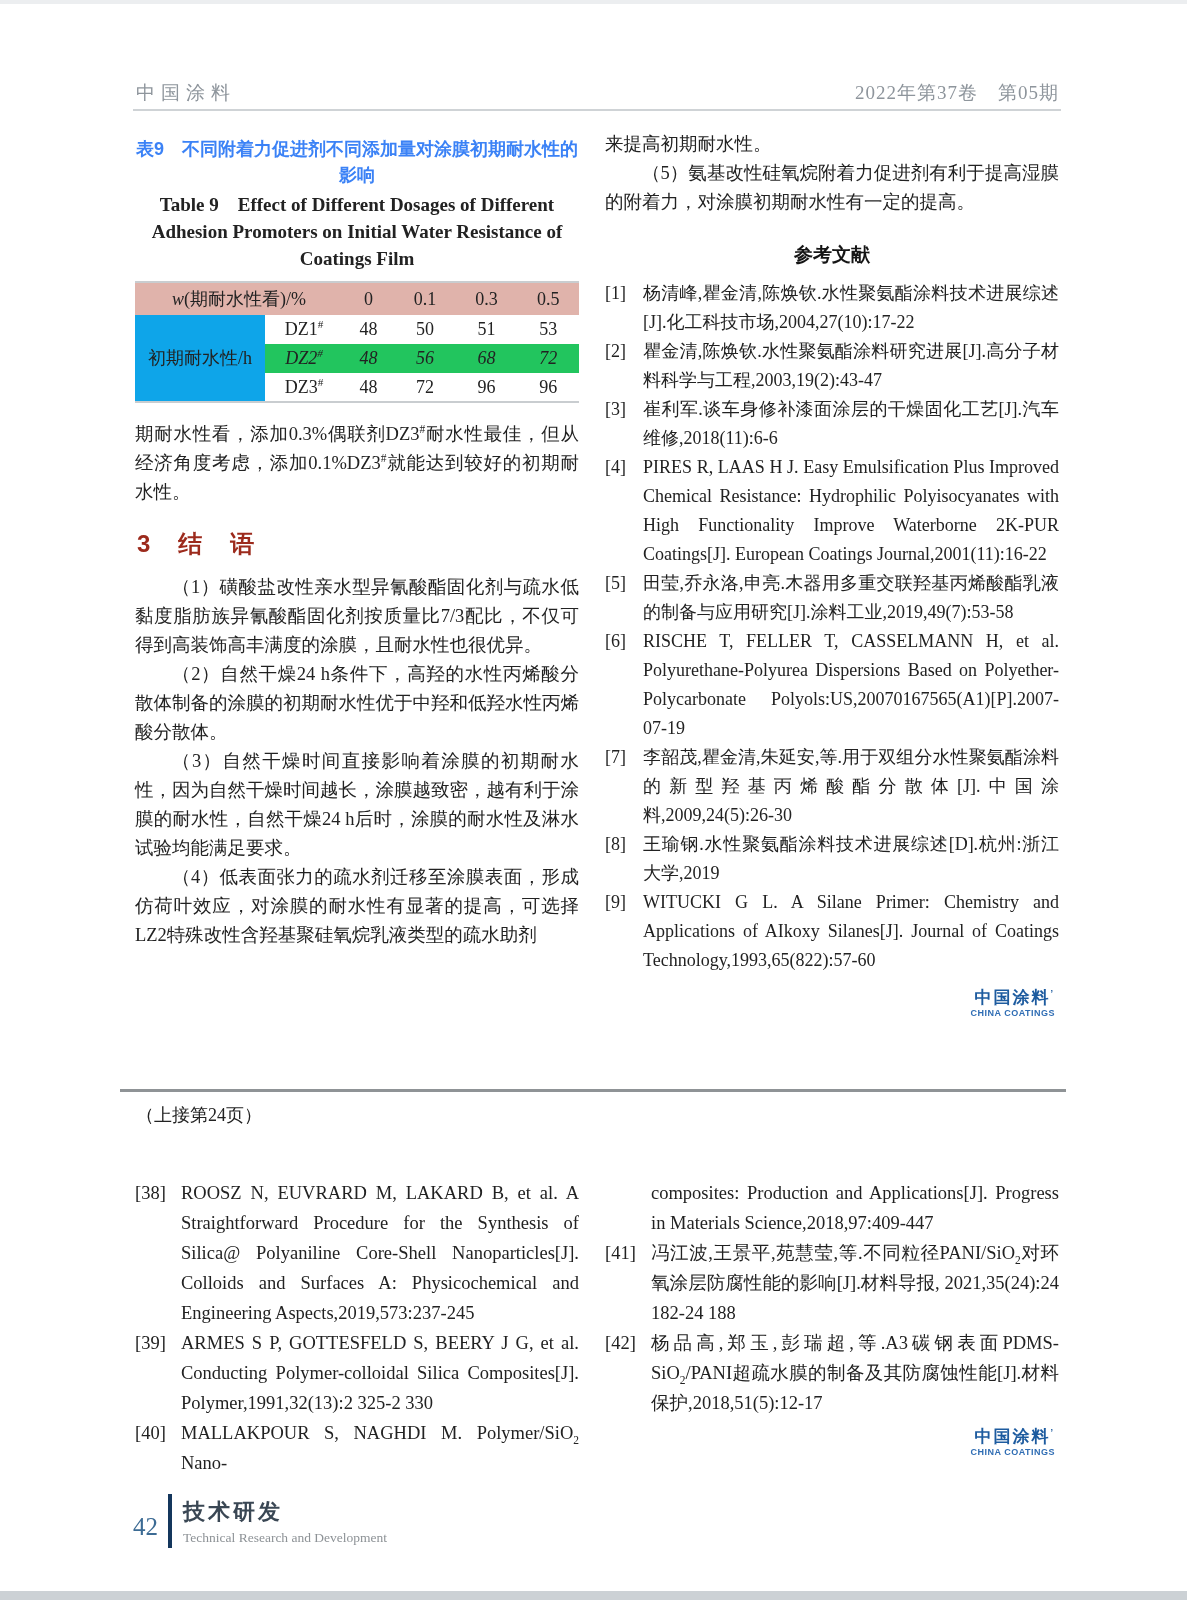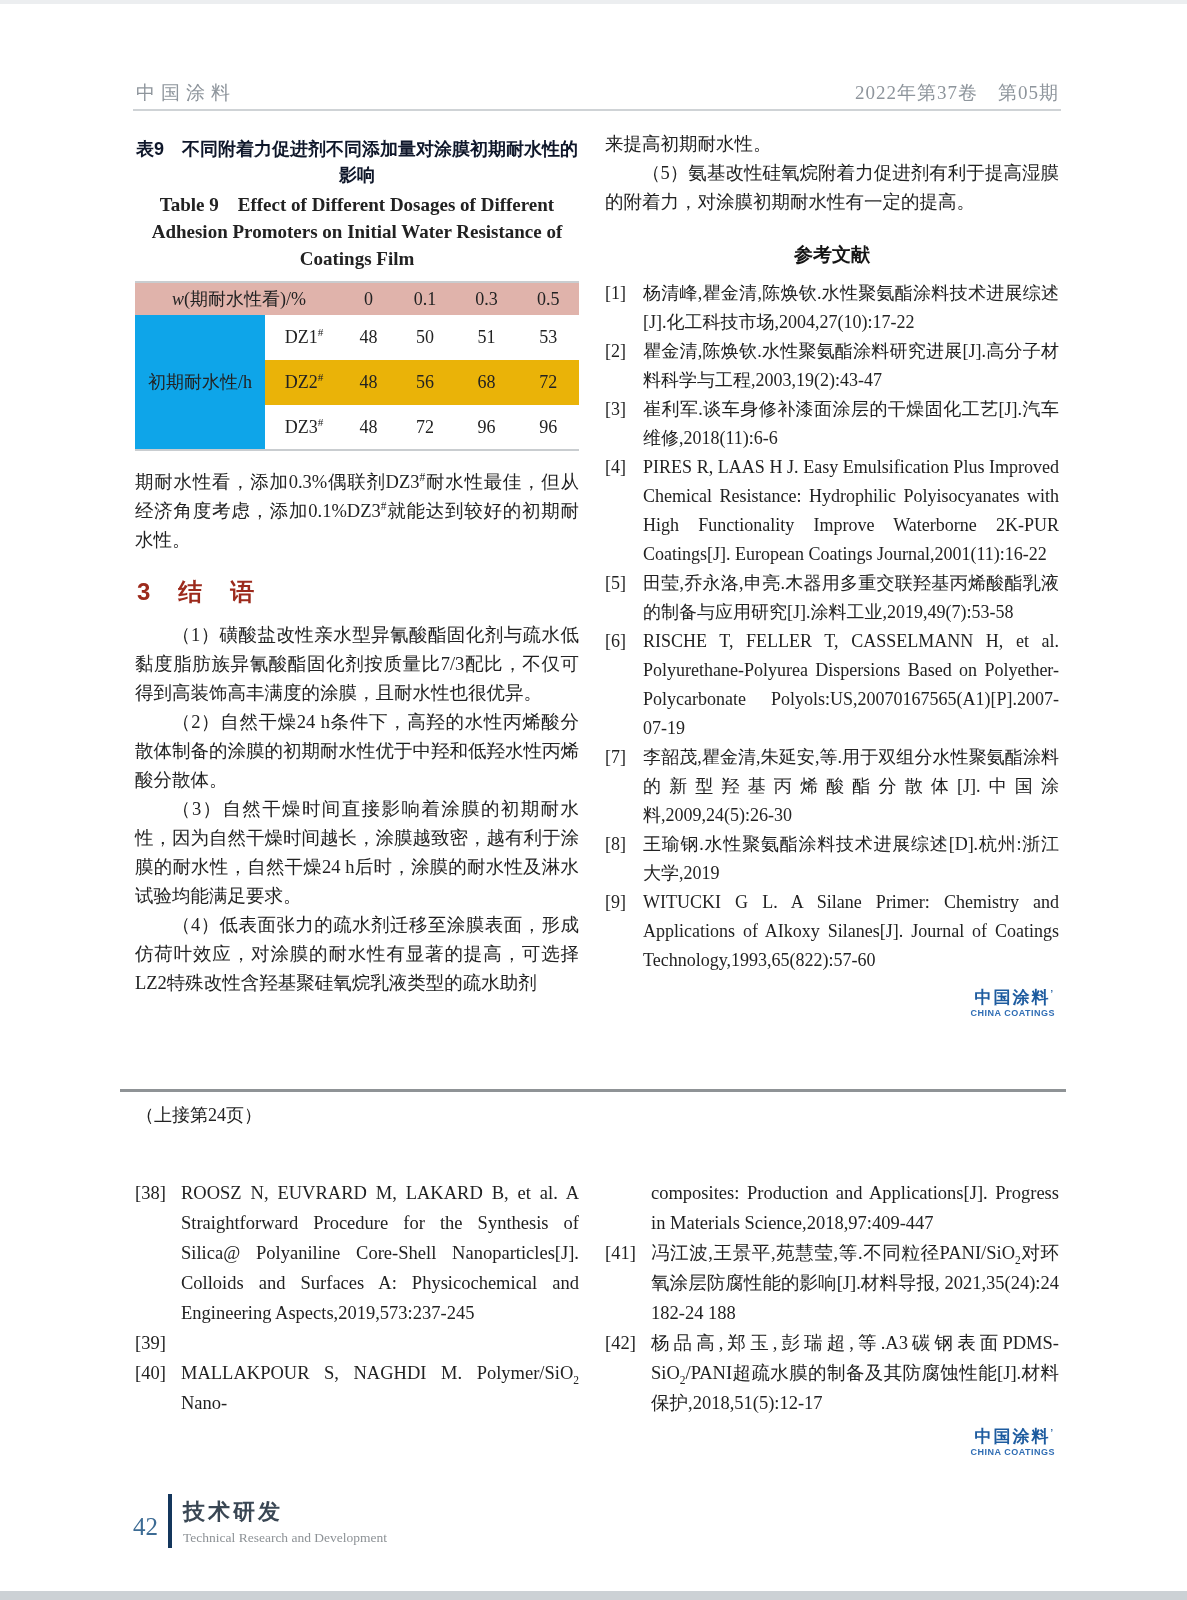--- a/index.html
+++ b/index.html
@@ -16,28 +16,28 @@
          justify-content:space-between; color:#8e959c; font-size:19px; }
   .hdr-left { letter-spacing:6px; }
   .hdr-right { letter-spacing:1px; }
   .hdr-line { position:absolute; top:109px; left:133px; right:126px; height:2px; background:#cfd3d6; }
 
   .cols { position:absolute; top:130px; left:135px; width:924px; display:flex; gap:26px; }
   .col-l { width:444px; }
   .col-r { width:454px; }
 
   .cap-zh { font-family:"Liberation Sans","DejaVu Sans",sans-serif; font-weight:bold;
-            font-size:18px; line-height:26px; text-align:center; color:#0f172a; margin-top:6px; }
+            font-size:18px; line-height:26px; text-align:center; color:#3b82f6; margin-top:6px; }
   .cap-en { font-weight:bold; font-size:19px; line-height:27px; text-align:center; margin-top:3px; }
 
   table.t9 { width:100%; border-collapse:collapse; margin-top:9px; font-size:18px;
              border-top:2px solid #c9cdd0; border-bottom:2px solid #c9cdd0; }
-  table.t9 td { height:45px; text-align:center; vertical-align:middle; padding:0 2px; }
+  table.t9 td { height:29px; text-align:center; vertical-align:middle; padding:0 2px; }
   tr.t-head td { background:#e0b3ab; height:33px; }
-  tr.t-band td { background:#eab308; }
+  tr.t-band td { background:#22c55e;font-style:italic; }
   td.t-label { text-align:left; padding-left:8px; width:208px; }
   td.t-group { text-align:left; padding-left:8px; width:130px; background:#0ea5e9; }
   td.t-name  { width:78px; }
 
   .p { font-size:18.5px; line-height:29px; text-align:justify; }
   .p.indent { text-indent:2em; }
   .after-table { margin-top:17px; }
 
   .h-sec { font-family:"Liberation Sans","DejaVu Sans",sans-serif; font-weight:bold;
            color:#9c2a1c; font-size:24px; letter-spacing:2px; margin:21px 0 13px 2px; }
@@ -193,20 +193,21 @@
   <div class="cont-note">（上接第24页）</div>
 
   <div class="bot-cols">
     <div class="bot-l">
       <div class="bref">
         <span class="no">[38]</span>
         <span class="txt">ROOSZ N, EUVRARD M, LAKARD B, et al. A Straightforward Procedure for the Synthesis of Silica@ Polyaniline Core-Shell Nanoparticles[J]. Colloids and Surfaces A: Physicochemical and Engineering Aspects,2019,573:237-245</span>
       </div>
       <div class="bref">
         <span class="no">[39]</span>
+        <span class="txt">ARMES S P, GOTTESFELD S, BEERY J G, et al. Conducting Polymer-colloidal Silica Composites[J]. Polymer,1991,32(13):2 325-2 330</span>
       </div>
       <div class="bref">
         <span class="no">[40]</span>
         <span class="txt"><span>MALLAKPOUR S, NAGHDI M. Polymer/SiO</span><sub>2</sub><span> Nano-</span></span>
       </div>
     </div>
     <div class="bot-r">
       <div class="bref">
         <span class="no"></span>
         <span class="txt">composites: Production and Applications[J]. Progress in Materials Science,2018,97:409-447</span>

